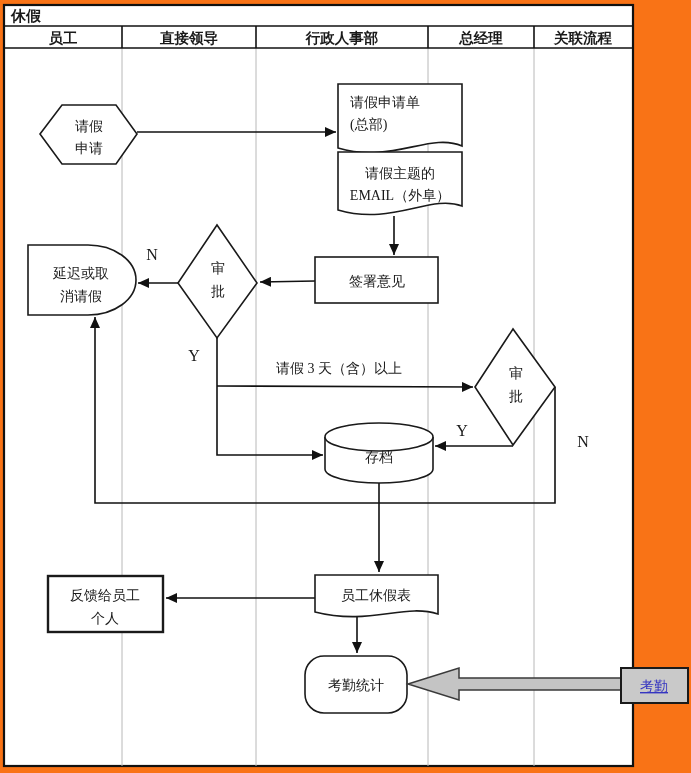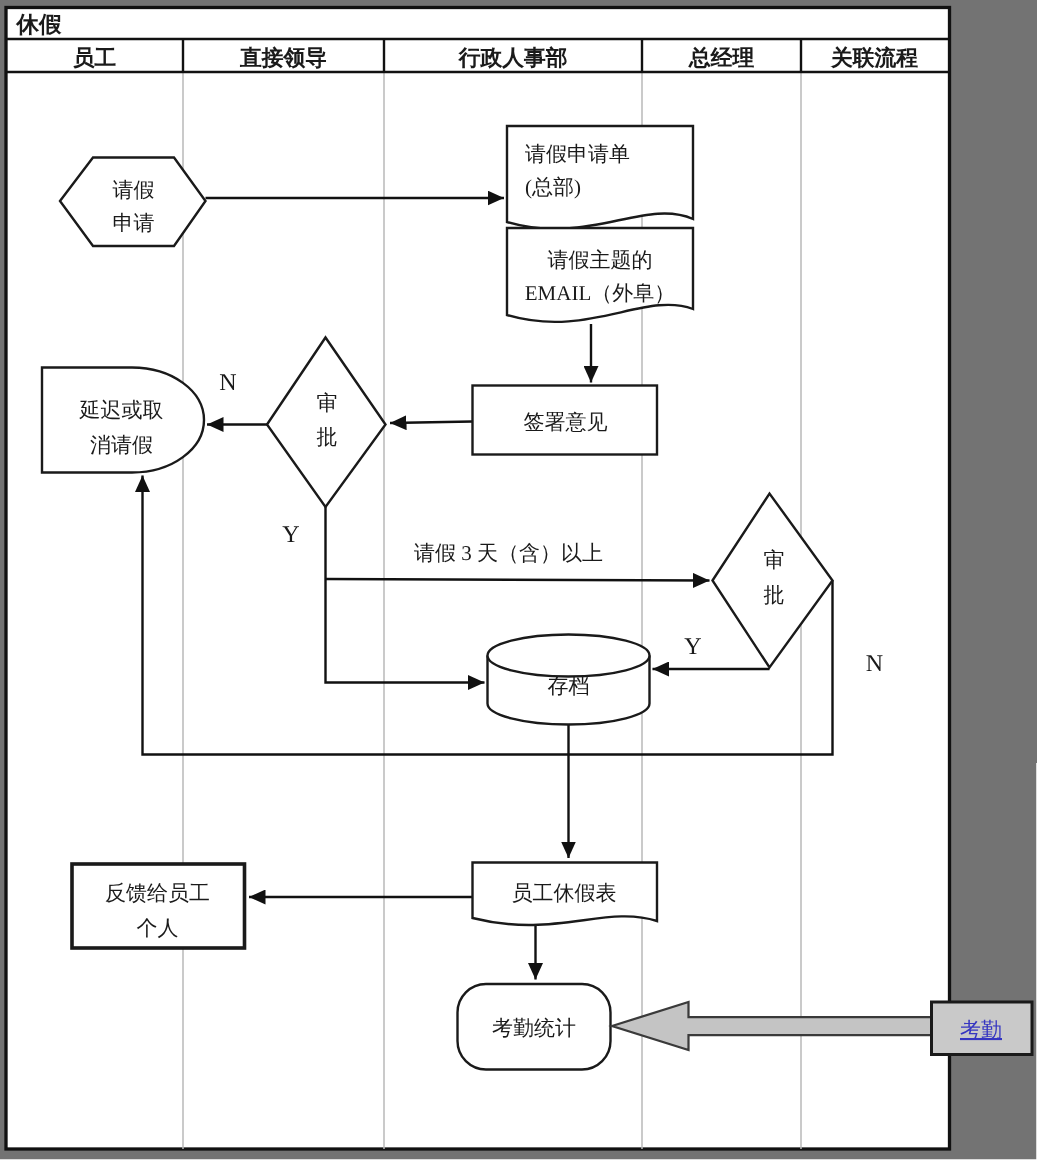--- a/index.html
+++ b/index.html
@@ -1,16 +1,16 @@
 <!DOCTYPE html>
 <html><head>
 <meta charset="utf-8">
 <style>
   html,body{margin:0;padding:0;background:#fff;}
-  .stage{position:relative;width:691px;height:773px;background:#737373;overflow:hidden;
+  .stage{position:relative;width:691px;height:773px;background:#f97316;overflow:hidden;
          font-family:"Liberation Serif","DejaVu Serif",serif;}
   svg{display:block;}
   text{fill:#1a1a1a;}
   .title-txt{font-size:15px;font-weight:bold;}
   .hdr-txt{font-size:14.5px;font-weight:bold;text-anchor:middle;}
   .node-txt{font-size:14px;text-anchor:middle;}
   .node-txt-left{font-size:14px;text-anchor:start;}
   .yn-txt{font-size:16px;text-anchor:middle;}
   .link-txt{font-size:14px;text-anchor:middle;fill:#3535c1;text-decoration:underline;cursor:pointer;}
   .shape{fill:#ffffff;stroke:#1a1a1a;stroke-width:1.6;}

